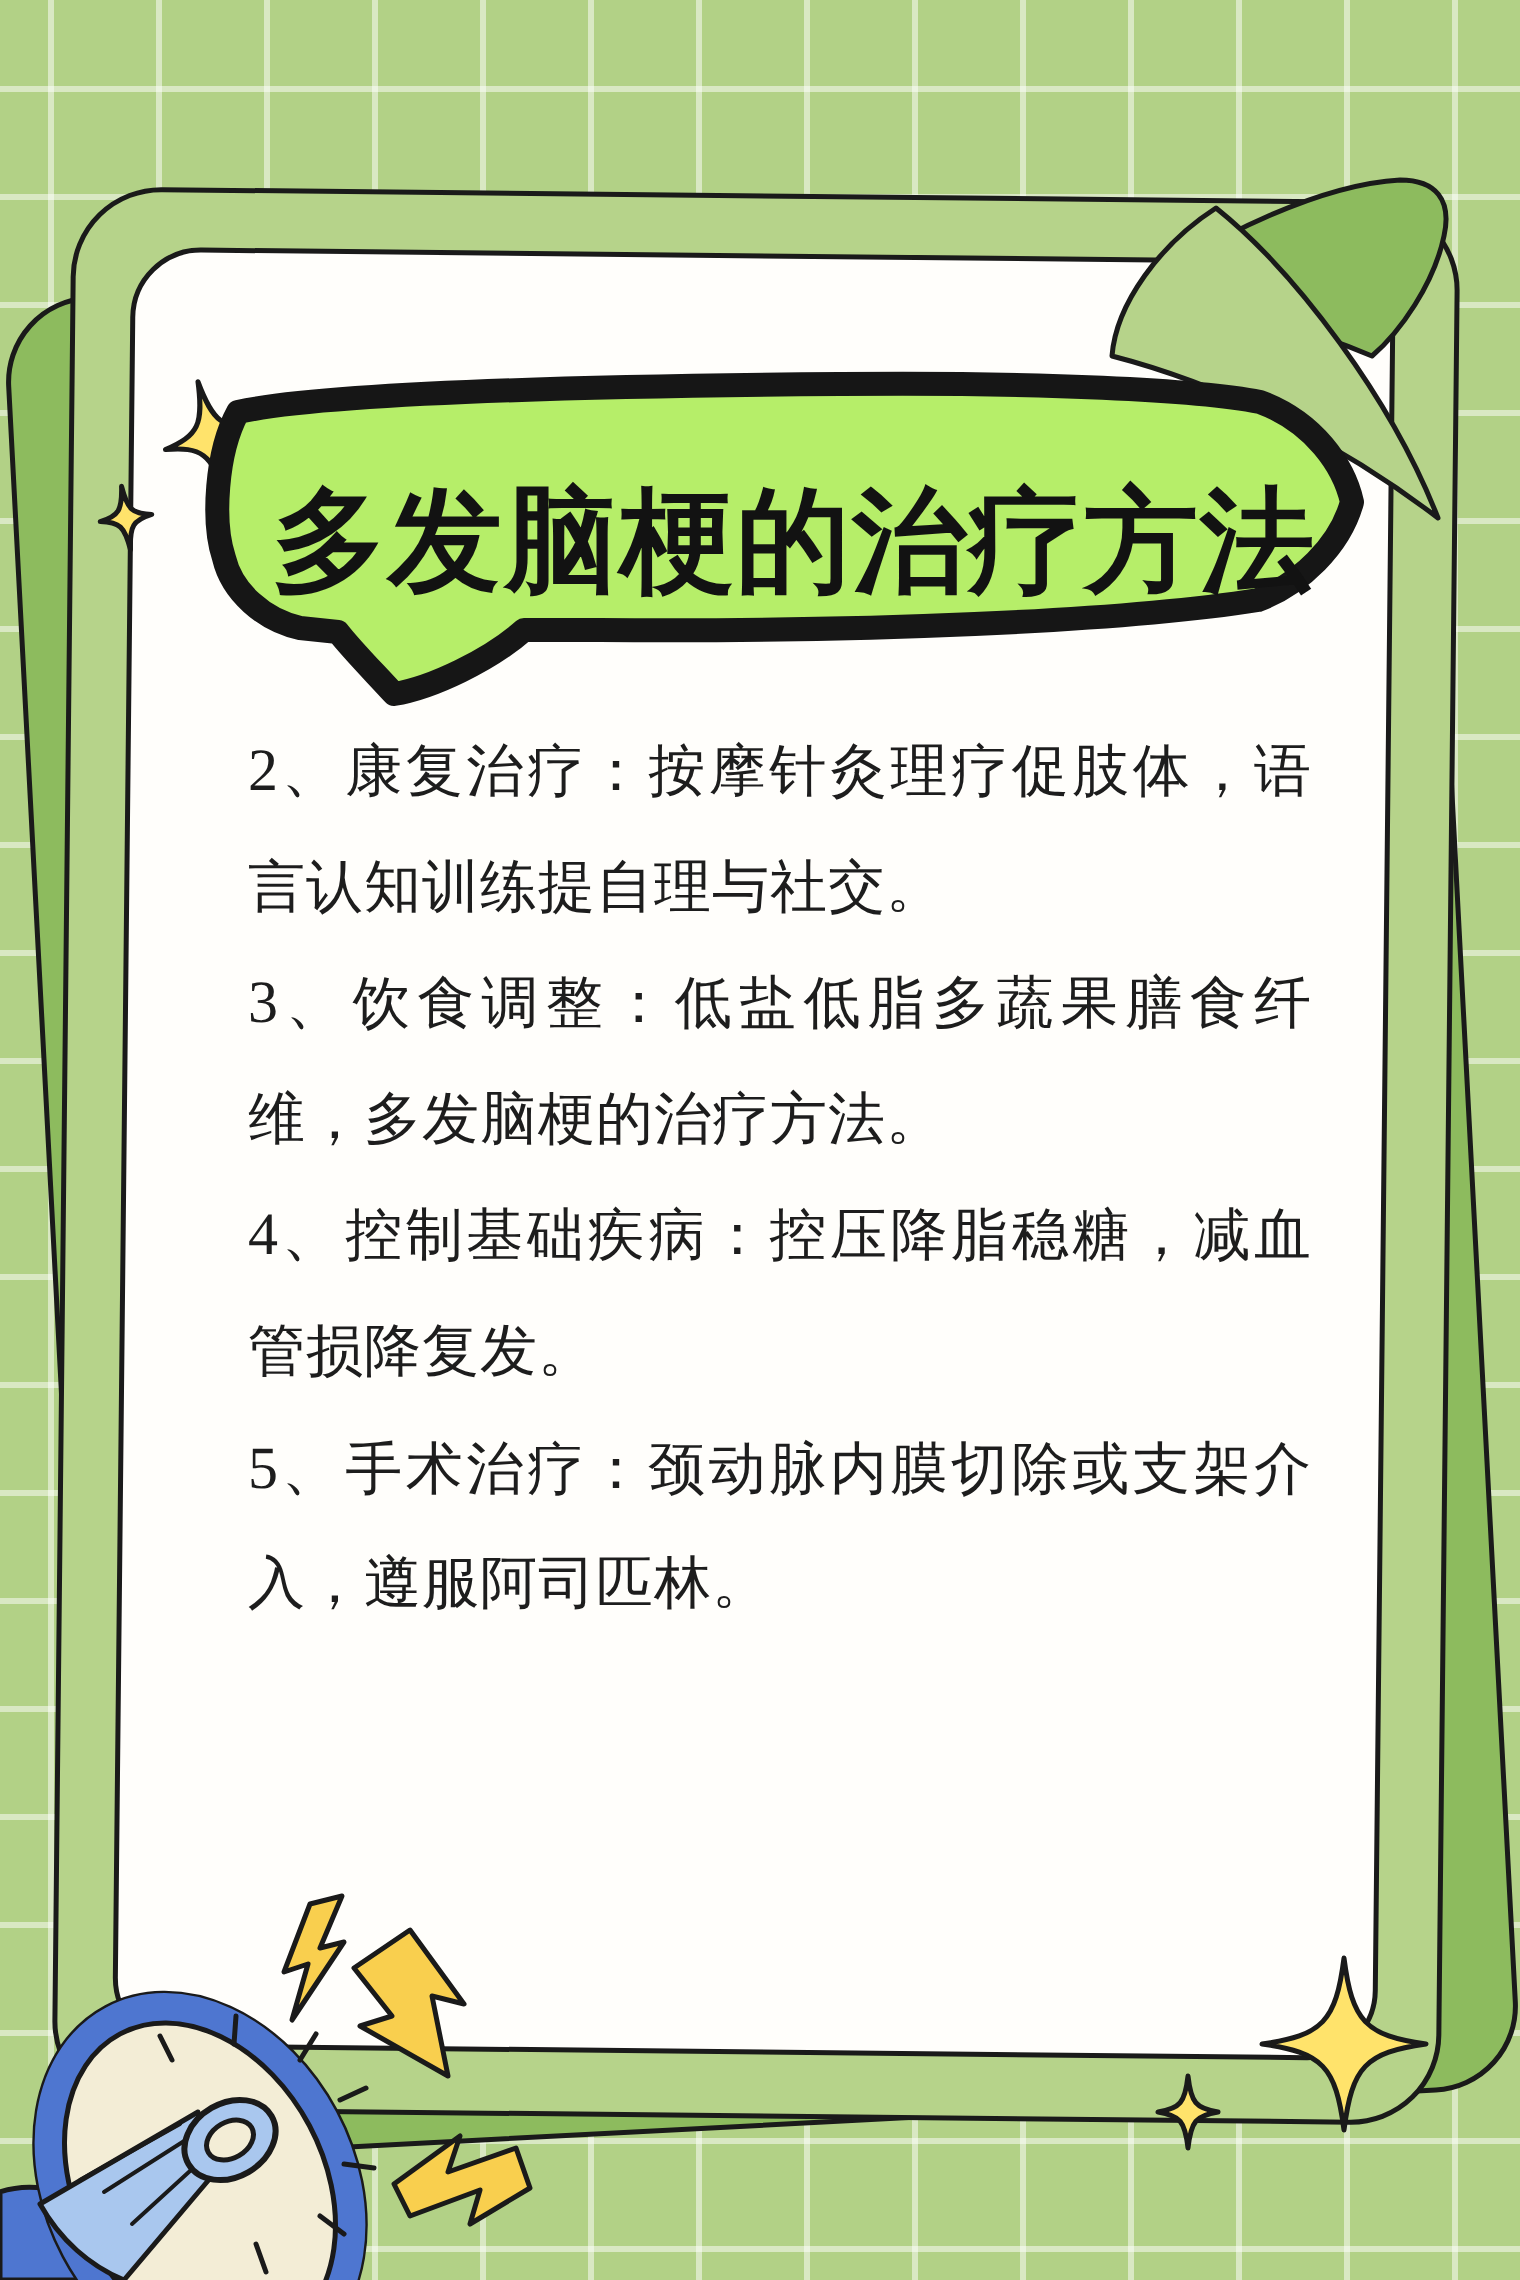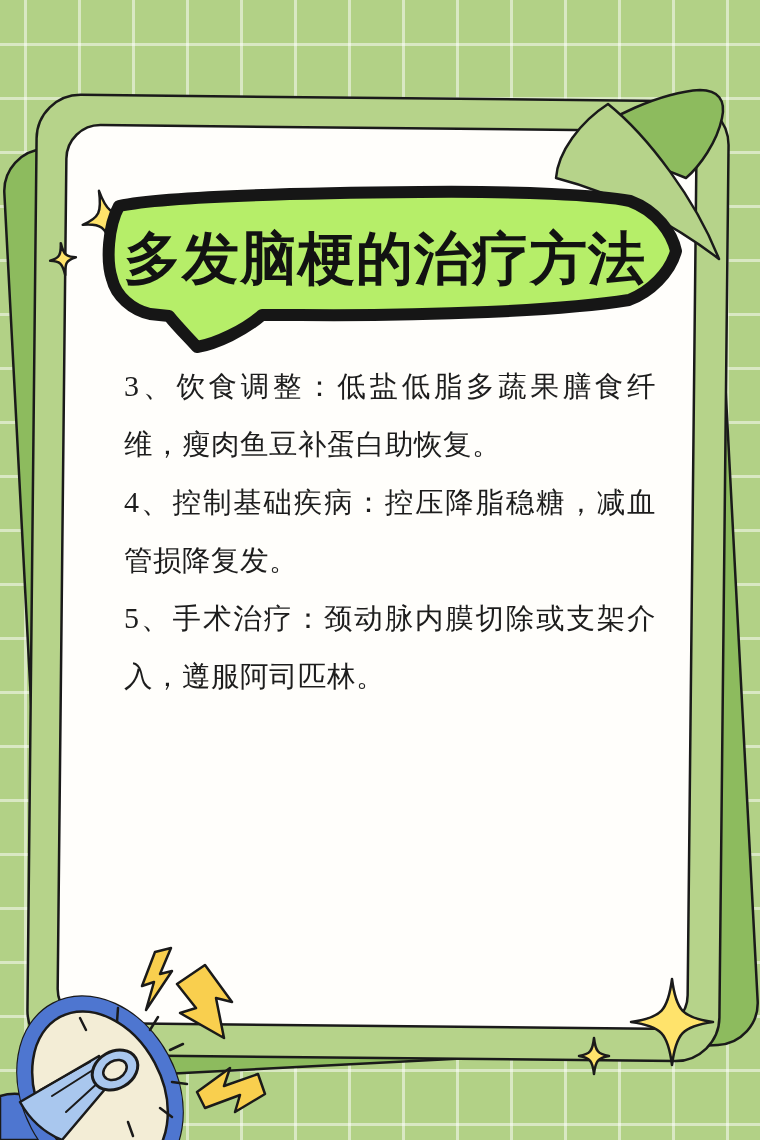--- a/index.html
+++ b/index.html
@@ -15,21 +15,21 @@
   }
   svg.art { position:absolute; left:0; top:0; width:760px; height:1140px; }
   .ink   { stroke:#1a1a1a; stroke-width:2.5; stroke-linejoin:round; stroke-linecap:round; }
   .ink3  { stroke:#1a1a1a; stroke-width:3;   stroke-linejoin:round; stroke-linecap:round; }
   .thick { stroke:#161616; stroke-width:12;  stroke-linejoin:round; stroke-linecap:round; }
   .nofill{ fill:none; }
   .tick  { stroke:#1a1a1a; stroke-width:2.5; stroke-linecap:round; }
   .streak{ stroke:#1a1a1a; stroke-width:2;   stroke-linecap:round; }
 
   .title {
-    position:absolute; left:118px; top:221px; width:534px; margin:0;
+    position:absolute; left:118px; top:221px; width:534px; margin:12px;
     text-align:center; font-size:57px; font-weight:900; letter-spacing:1px;
     color:#121212; white-space:nowrap;
   }
   .body-text {
     position:absolute; left:124px; top:357px; width:532px;
     font-size:28.5px; line-height:57.6px; color:#1d1d1d;
     text-align:justify; text-justify:inter-character; letter-spacing:.5px;
   }
   .body-text p { margin:0; }
   .num { font-family:"Liberation Serif", serif; font-size:30px; }
@@ -100,18 +100,19 @@
         <line x1="128" y1="1122" x2="133" y2="1136" class="tick"></line>
         <line x1="86" y1="1030" x2="80" y2="1018" class="tick"></line>
         <line x1="117" y1="1022" x2="118" y2="1008" class="tick"></line>
       </g>
     </g>
   </svg>
 
   <h1 class="title">多发脑梗的治疗方法</h1>
 
   <div class="body-text">
-    <p><span class="num">3、</span><span>饮食调整：低盐低脂多蔬果膳食纤维，瘦肉鱼豆补蛋白助恢复。</span></p>
+    <p><span class="num">2、</span><span>康复治疗：按摩针灸理疗促肢体，语言认知训练提自理与社交。</span></p>
+    <p><span class="num">3、</span><span>饮食调整：低盐低脂多蔬果膳食纤维，多发脑梗的治疗方法。</span></p>
     <p><span class="num">4、</span><span>控制基础疾病：控压降脂稳糖，减血管损降复发。</span></p>
     <p><span class="num">5、</span><span>手术治疗：颈动脉内膜切除或支架介入，遵服阿司匹林。</span></p>
   </div>
 
 </div>
 
 </body></html>

